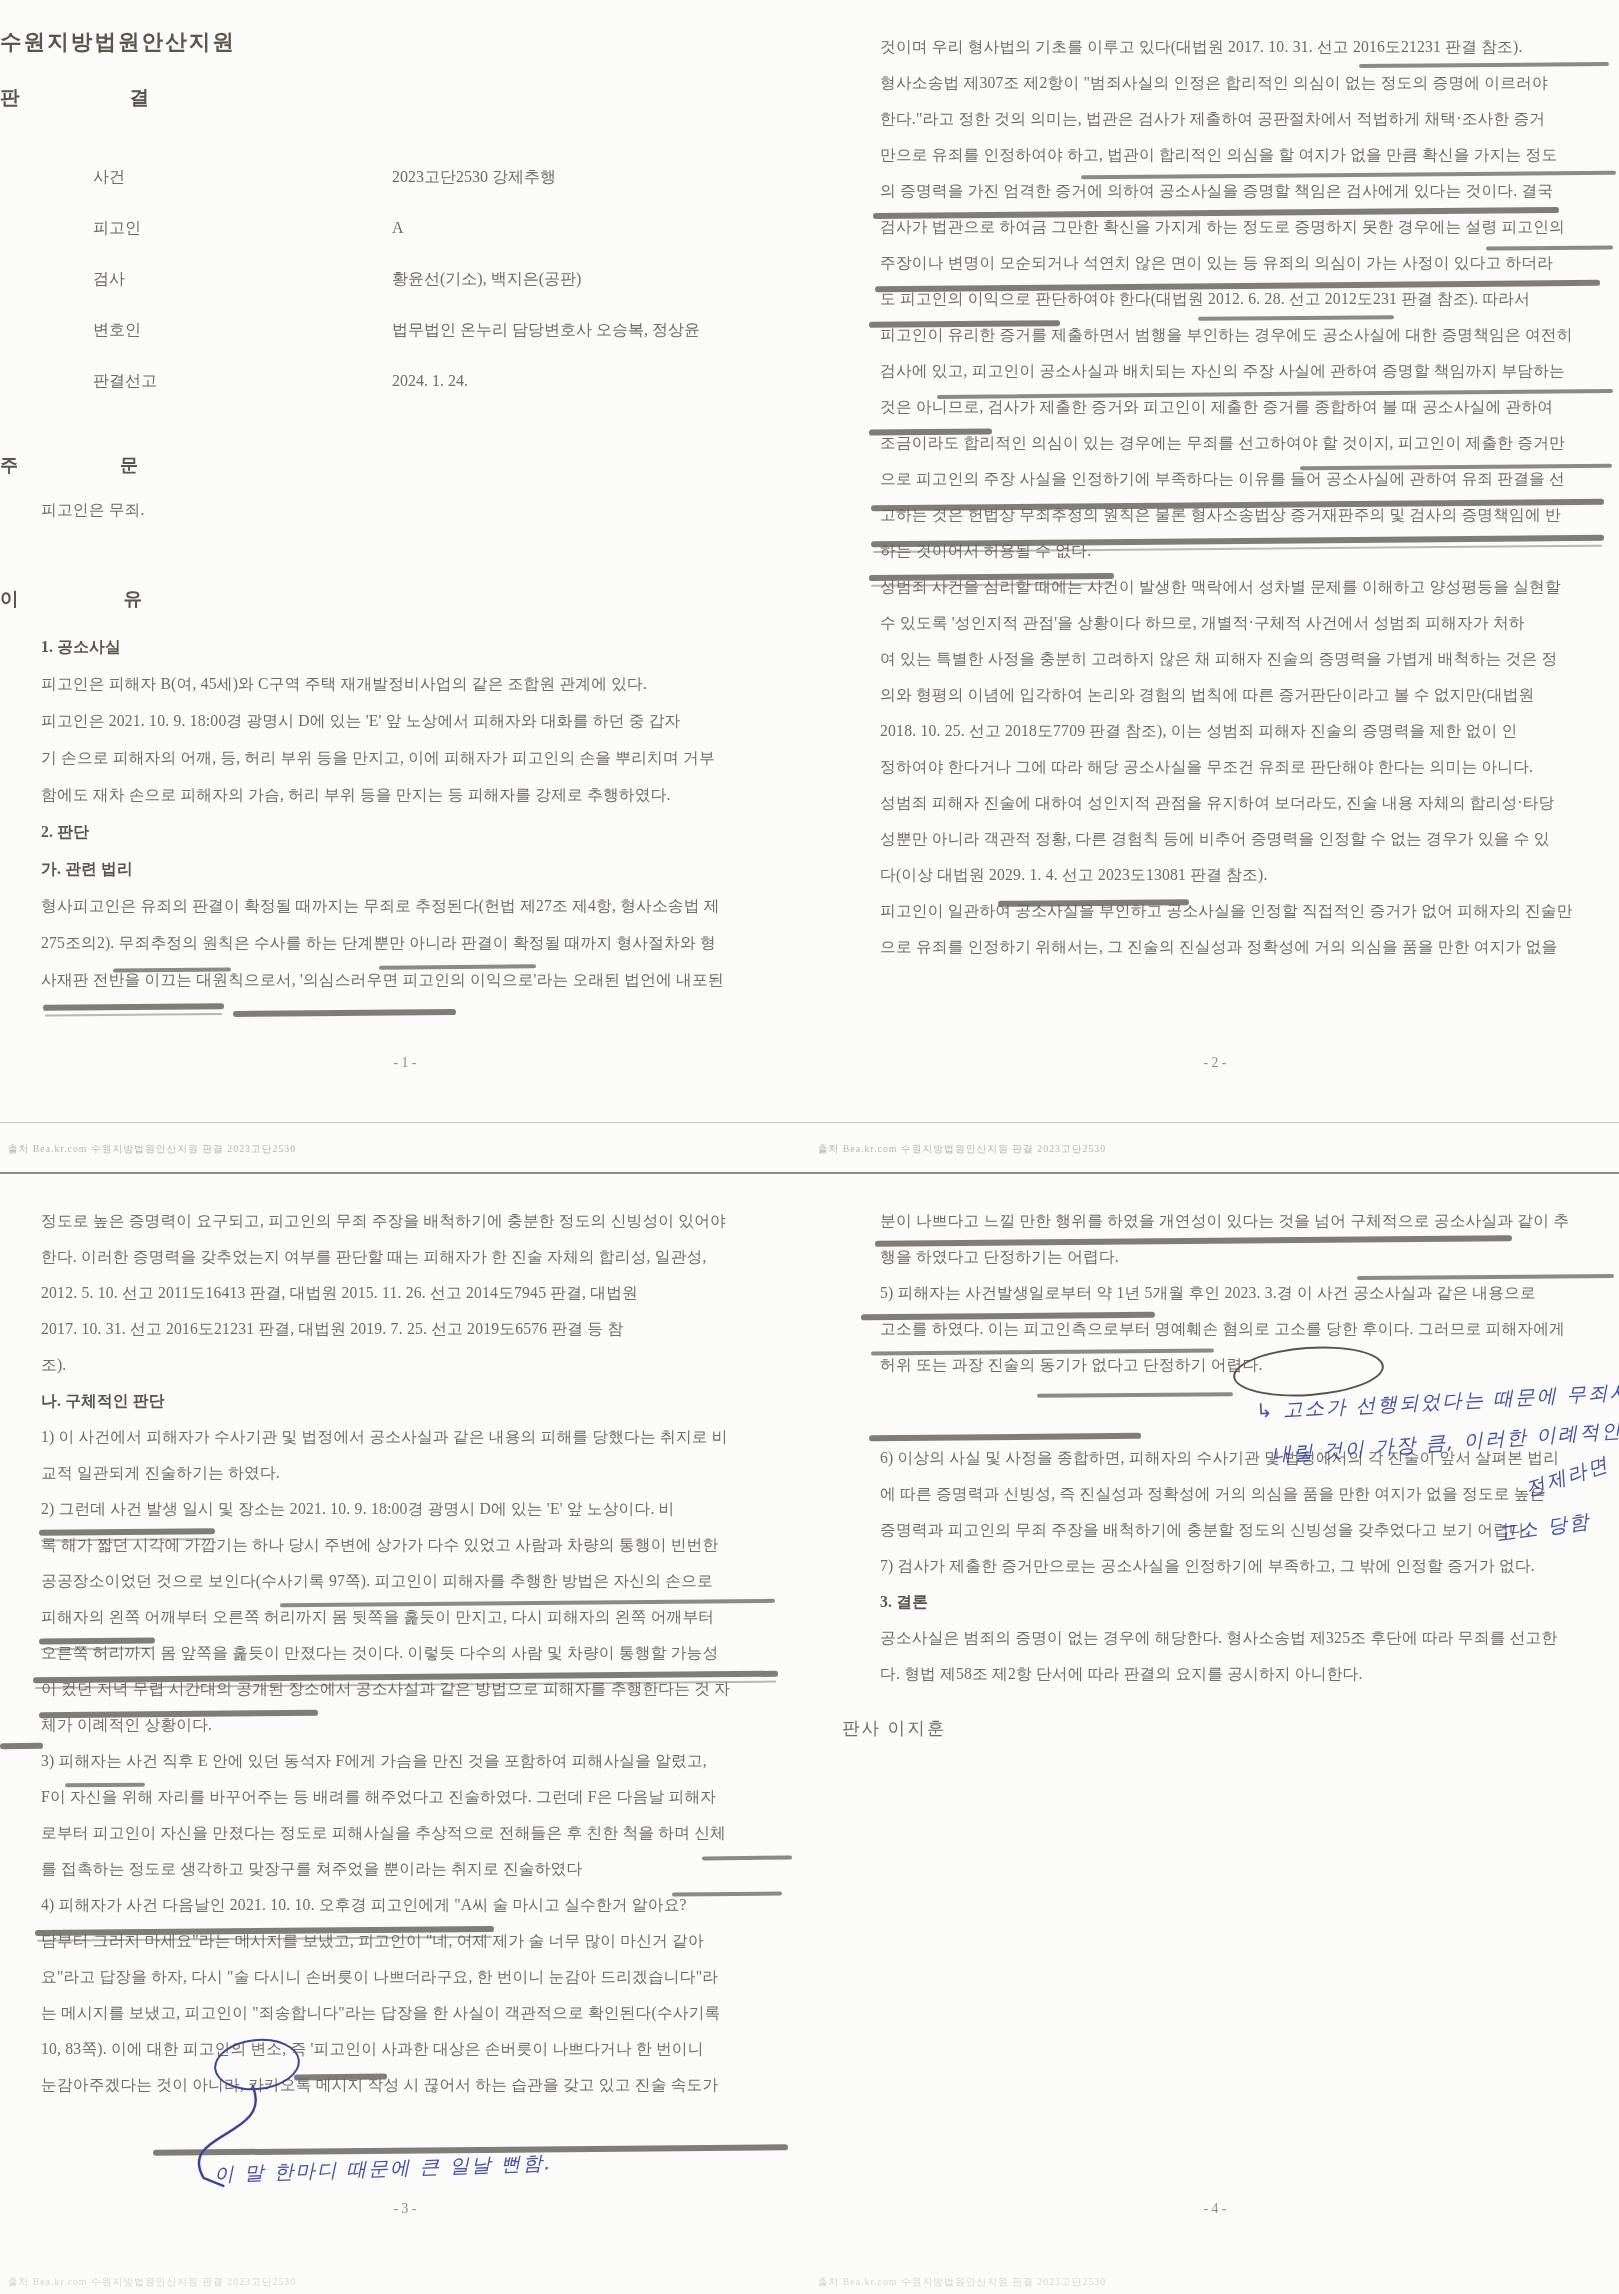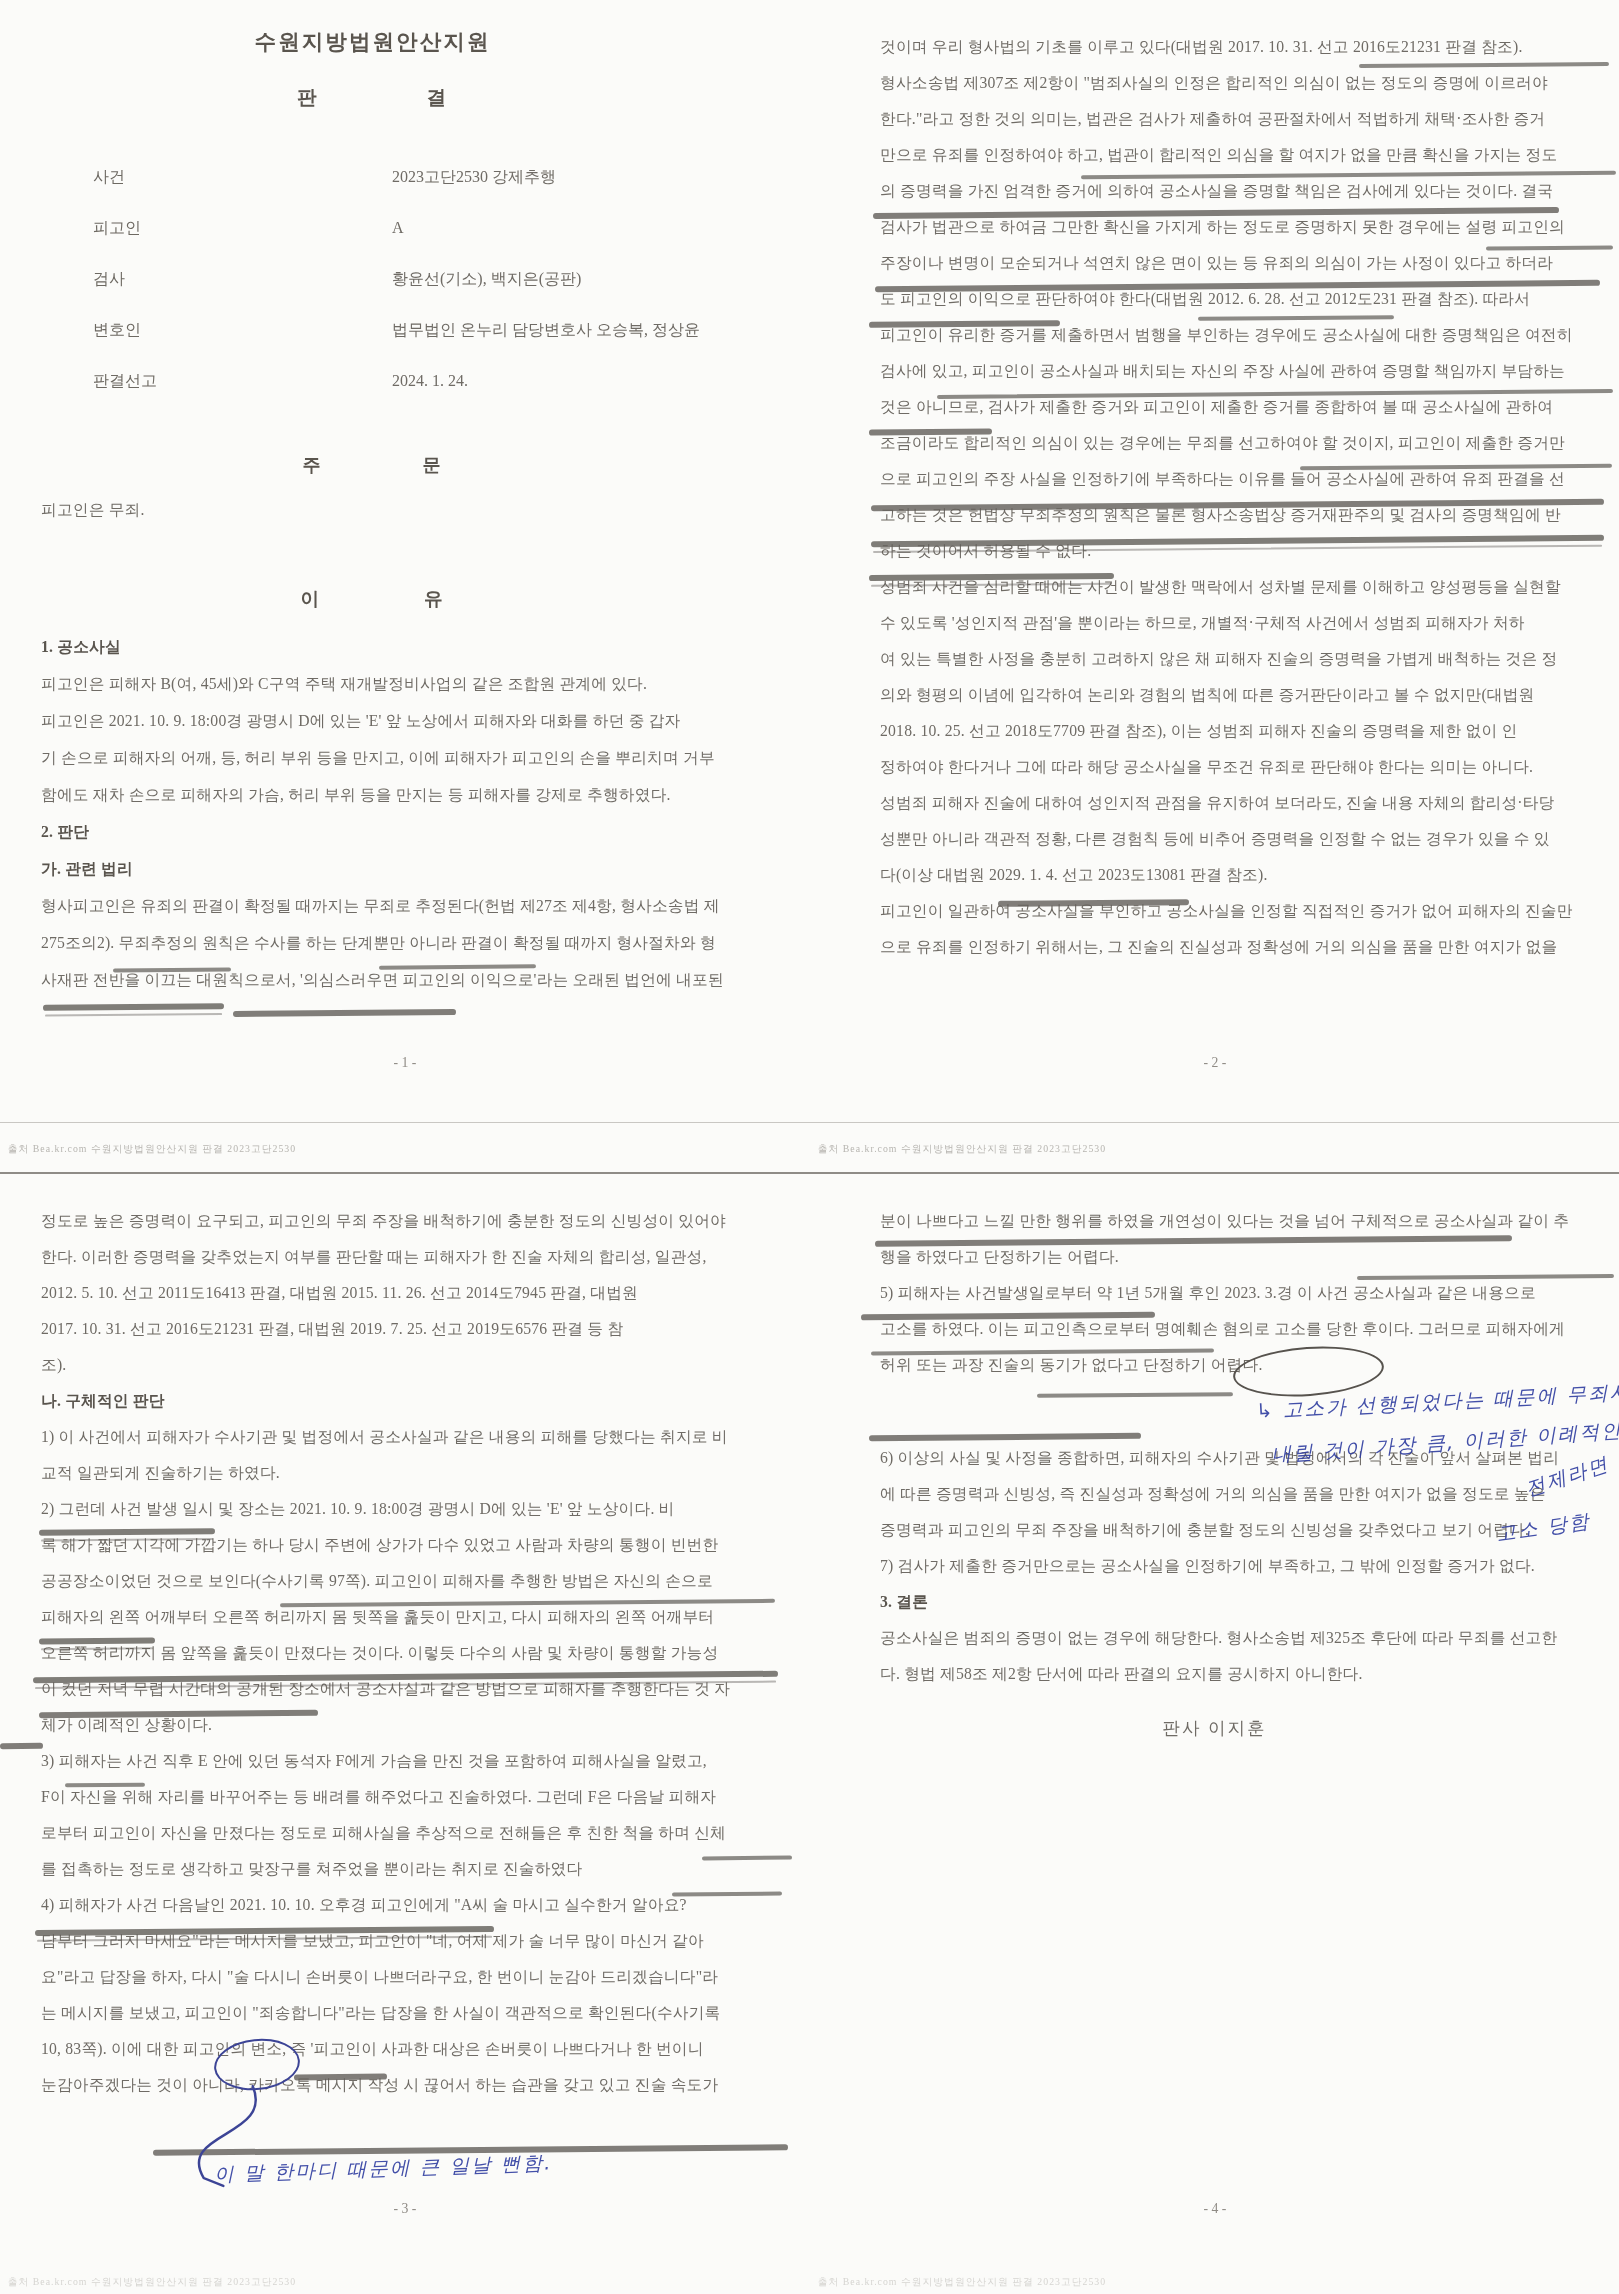--- a/index.html
+++ b/index.html
@@ -3,21 +3,21 @@
 <meta charset="utf-8">
 <style>
   html,body{margin:0;padding:0}
   body{width:1619px;height:2295px;position:relative;background:#fbfbf9;
        font-family:"Liberation Serif","DejaVu Serif",serif;color:#6f6b65;overflow:hidden}
   .page{position:absolute;width:810px;overflow:visible}
   #p1,#p2{top:0;height:1098px}
   #p3,#p4{top:1098px;height:1197px}
   #p1,#p3{left:0}
   #p2,#p4{left:810px}
-  .ctitle{position:absolute;left:0;width:745px;text-align:center;font-weight:bold;
+  .ctitle{position:absolute;left:0;width:745px;text-align:left;font-weight:bold;
           color:#5a554e;letter-spacing:2px;white-space:pre}
   .textflow{position:absolute;white-space:nowrap}
   .line{height:36px;line-height:36px;font-size:15.7px;letter-spacing:0.2px;white-space:nowrap}
   .lh38 .line{height:37px;line-height:37px}
   .line.bold{font-weight:bold;color:#59544d}
   .fields .frow{position:relative;height:51px;line-height:51px;font-size:16px}
   .fields .flabel{position:absolute;left:0;color:#6d6962}
   .fields .fvalue{position:absolute;left:299px}
   .pageno{position:absolute;left:0;width:100%;text-align:center;font-size:13.7px;color:#8f8b85}
   .ul{position:absolute;height:3.9px;background:#615e59;opacity:.72;border-radius:2.9px;
@@ -98,21 +98,21 @@
       <div class="line">주장이나 변명이 모순되거나 석연치 않은 면이 있는 등 유죄의 의심이 가는 사정이 있다고 하더라</div>
       <div class="line">도 피고인의 이익으로 판단하여야 한다(대법원 2012. 6. 28. 선고 2012도231 판결 참조). 따라서</div>
       <div class="line">피고인이 유리한 증거를 제출하면서 범행을 부인하는 경우에도 공소사실에 대한 증명책임은 여전히</div>
       <div class="line">검사에 있고, 피고인이 공소사실과 배치되는 자신의 주장 사실에 관하여 증명할 책임까지 부담하는</div>
       <div class="line">것은 아니므로, 검사가 제출한 증거와 피고인이 제출한 증거를 종합하여 볼 때 공소사실에 관하여</div>
       <div class="line">조금이라도 합리적인 의심이 있는 경우에는 무죄를 선고하여야 할 것이지, 피고인이 제출한 증거만</div>
       <div class="line">으로 피고인의 주장 사실을 인정하기에 부족하다는 이유를 들어 공소사실에 관하여 유죄 판결을 선</div>
       <div class="line">고하는 것은 헌법상 무죄추정의 원칙은 물론 형사소송법상 증거재판주의 및 검사의 증명책임에 반</div>
       <div class="line">하는 것이어서 허용될 수 없다.</div>
       <div class="line">성범죄 사건을 심리할 때에는 사건이 발생한 맥락에서 성차별 문제를 이해하고 양성평등을 실현할</div>
-      <div class="line">수 있도록 '성인지적 관점'을 뿐이라는 하므로, 개별적·구체적 사건에서 성범죄 피해자가 처하</div>
+      <div class="line">수 있도록 '성인지적 관점'을 상황이다 하므로, 개별적·구체적 사건에서 성범죄 피해자가 처하</div>
       <div class="line">여 있는 특별한 사정을 충분히 고려하지 않은 채 피해자 진술의 증명력을 가볍게 배척하는 것은 정</div>
       <div class="line">의와 형평의 이념에 입각하여 논리와 경험의 법칙에 따른 증거판단이라고 볼 수 없지만(대법원</div>
       <div class="line">2018. 10. 25. 선고 2018도7709 판결 참조), 이는 성범죄 피해자 진술의 증명력을 제한 없이 인</div>
       <div class="line">정하여야 한다거나 그에 따라 해당 공소사실을 무조건 유죄로 판단해야 한다는 의미는 아니다.</div>
       <div class="line">성범죄 피해자 진술에 대하여 성인지적 관점을 유지하여 보더라도, 진술 내용 자체의 합리성·타당</div>
       <div class="line">성뿐만 아니라 객관적 정황, 다른 경험칙 등에 비추어 증명력을 인정할 수 없는 경우가 있을 수 있</div>
       <div class="line">다(이상 대법원 2029. 1. 4. 선고 2023도13081 판결 참조).</div>
       <div class="line">피고인이 일관하여 공소사실을 부인하고 공소사실을 인정할 직접적인 증거가 없어 피해자의 진술만</div>
       <div class="line">으로 유죄를 인정하기 위해서는, 그 진술의 진실성과 정확성에 거의 의심을 품을 만한 여지가 없을</div>
     </div>

